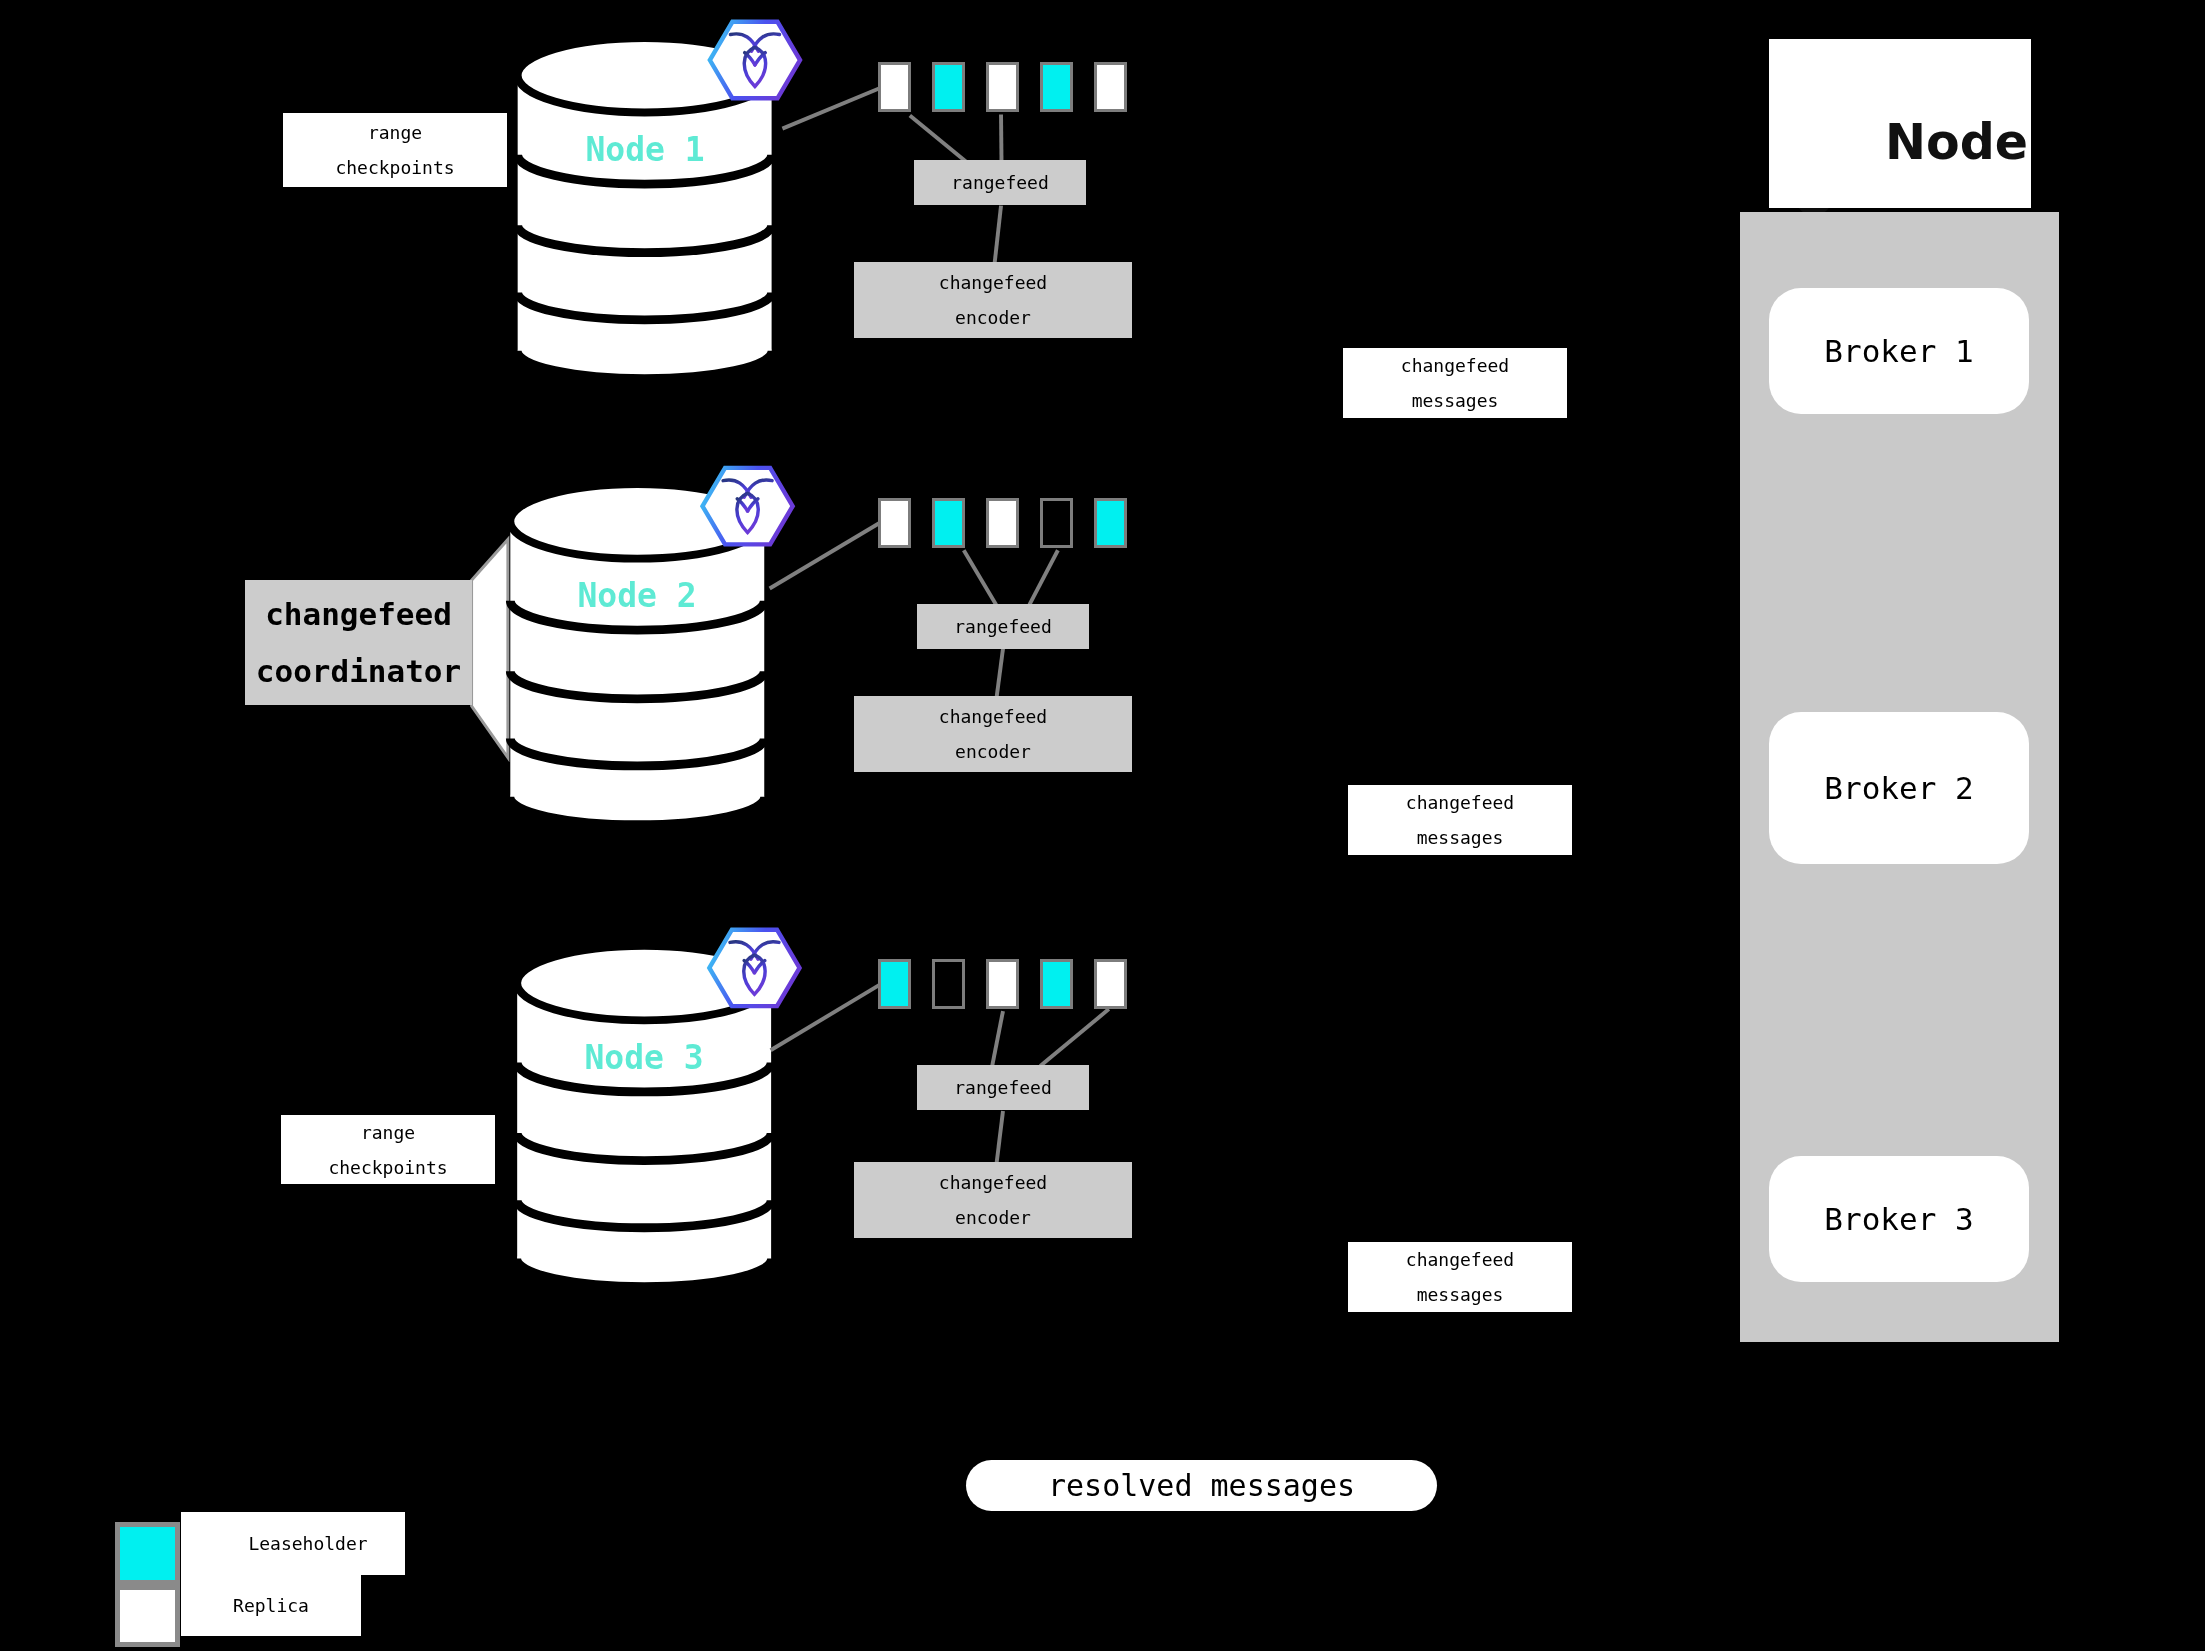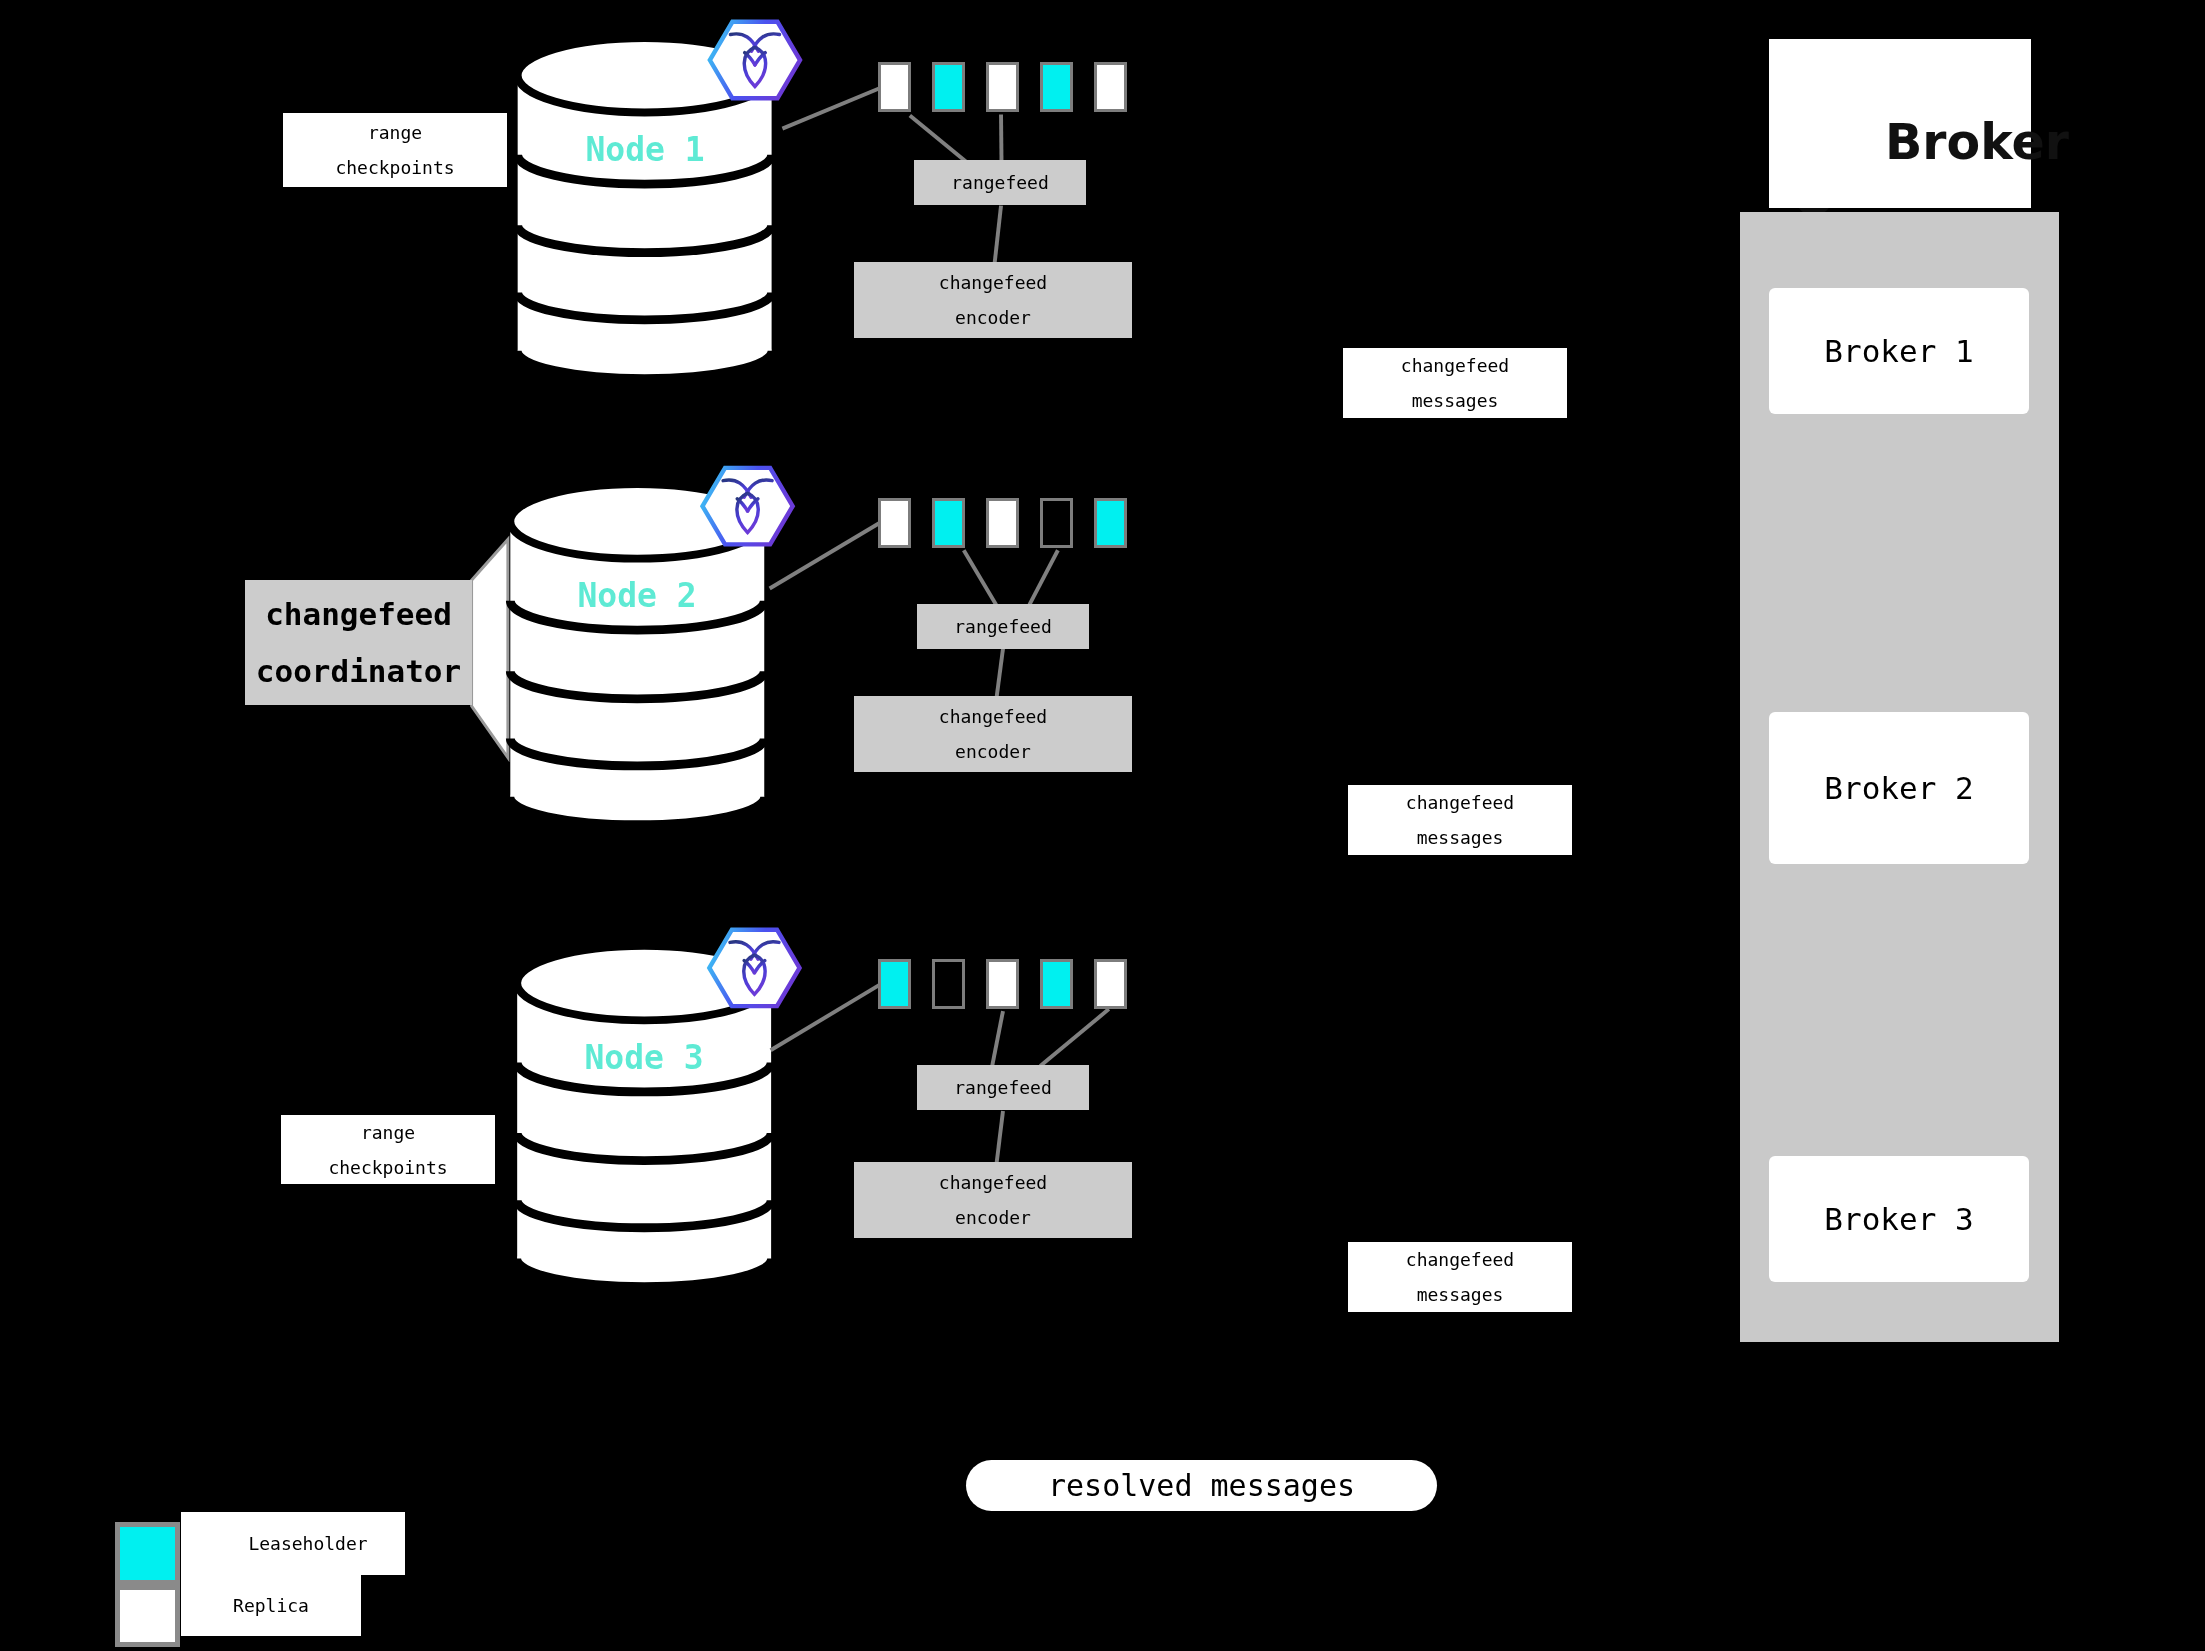--- a/index.html
+++ b/index.html
@@ -10,21 +10,21 @@
   .lbl{display:flex;flex-direction:column;align-items:center;justify-content:center;
        text-align:center;color:#000;}
   .lbl-white{background:#ffffff;}
   .lbl-gray{background:#cccccc;}
   .txt58{font-size:18px;line-height:35px;}
   .node-name{color:#5eead4;font-weight:bold;font-size:33px;text-align:center;z-index:3;}
   .sq{position:absolute;width:33px;height:50px;border:3.4px solid #7d7d7d;z-index:2;box-sizing:border-box;}
   .sq[data-type="leaseholder"]{background:#00f0f0;}
   .sq[data-type="replica"]{background:#ffffff;}
   .sq[data-type="empty"]{background:transparent;}
-  .broker{background:#fff;border-radius:6px;font-size:31px;}
+  .broker{background:#fff;border-radius:32px;font-size:31px;}
   .pill{background:#fff;border-radius:25.5px;font-size:30px;}
   .coord{font-weight:bold;font-size:31px;line-height:57px;}
   .kafka-word{font-family:"DejaVu Sans", sans-serif;font-weight:bold;font-size:49px;color:#111;}
   .legend-swatch{position:absolute;border:5.4px solid #8a8a8a;z-index:2;box-sizing:border-box;}
 </style>
 </head>
 <body>
 
 <div id="canvas">
 
@@ -173,21 +173,21 @@
     <span>messages</span>
   </div>
   <div class="abs lbl lbl-white txt58" style="left:1348px;top:1242px;width:224px;height:70px;">
     <span>changefeed</span>
     <span>messages</span>
   </div>
 
   <div class="abs" style="left:1740px;top:212px;width:319px;height:1130px;background:#c9c9c9;z-index:1;"></div>
 
   <div class="abs lbl lbl-white" style="left:1769px;top:39px;width:262px;height:169px;z-index:1;"></div>
-  <div class="abs kafka-word" style="left:1885px;top:114px;z-index:3;">Broker</div>
+  <div class="abs kafka-word" style="left:1885px;top:114px;z-index:3;">Node</div>
 
   <div class="abs lbl broker" style="left:1769px;top:288px;width:260px;height:126px;">Broker 1</div>
   <div class="abs lbl broker" style="left:1769px;top:712px;width:260px;height:152px;">Broker 2</div>
   <div class="abs lbl broker" style="left:1769px;top:1156px;width:260px;height:126px;">Broker 3</div>
 
   <div class="abs lbl pill" style="left:966px;top:1460px;width:471px;height:51px;">resolved messages</div>
 
   <div class="legend-swatch" style="left:115px;top:1522px;width:65px;height:63px;background:#00f0f0;"></div>
   <div class="legend-swatch" style="left:115px;top:1585px;width:65px;height:62px;background:#ffffff;"></div>
   <div class="abs lbl lbl-white txt58" style="left:181px;top:1512px;width:224px;height:63px;padding-left:30px;">Leaseholder</div>

